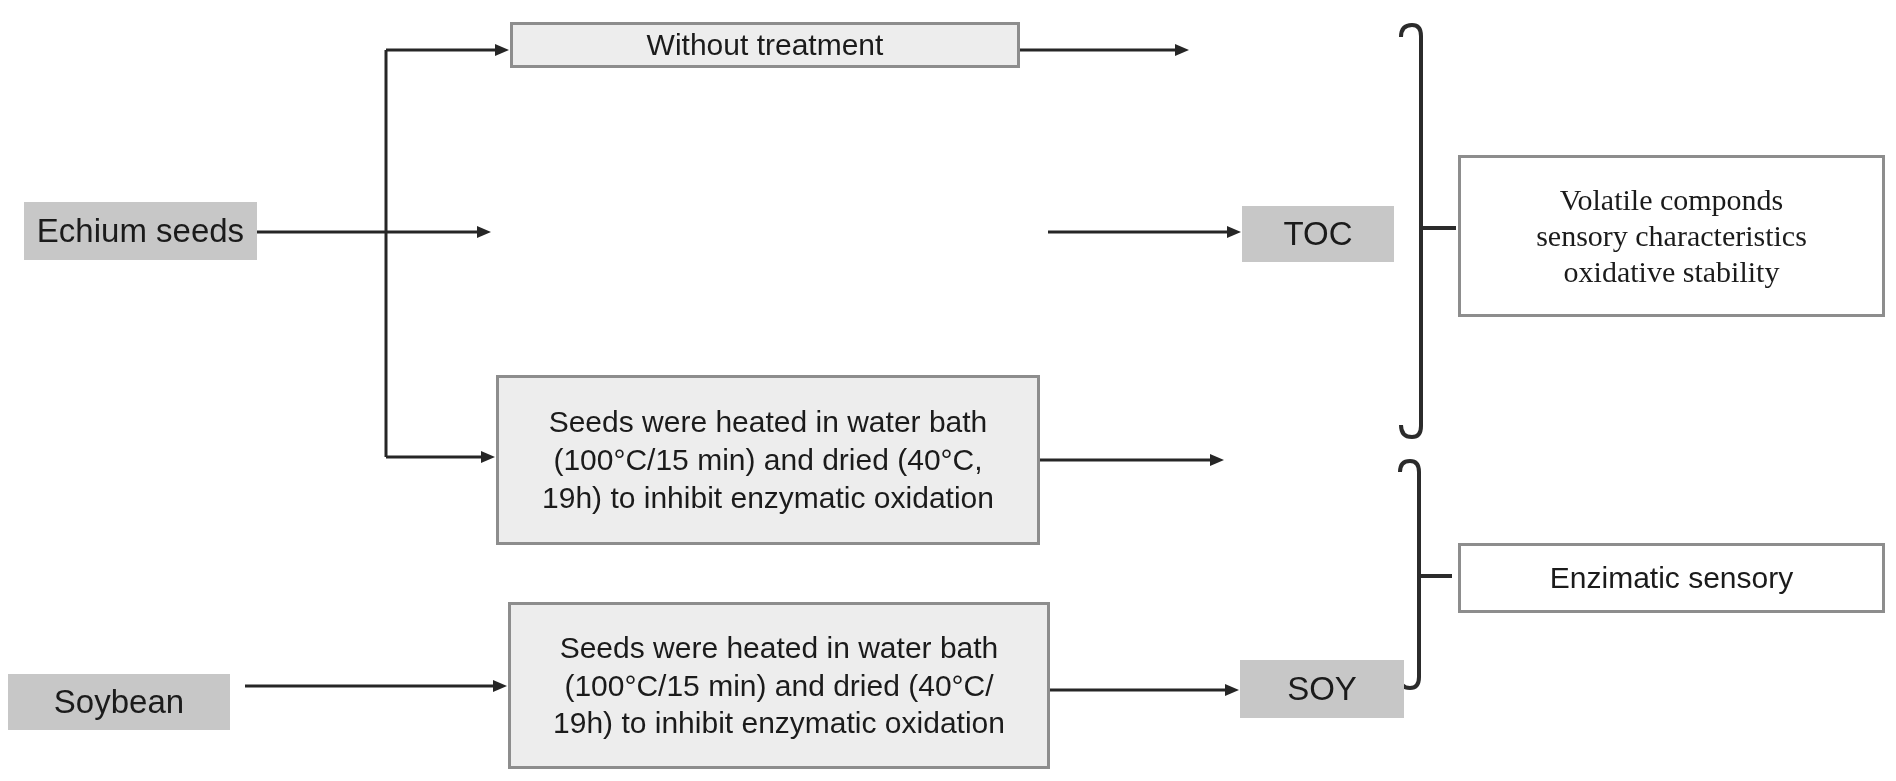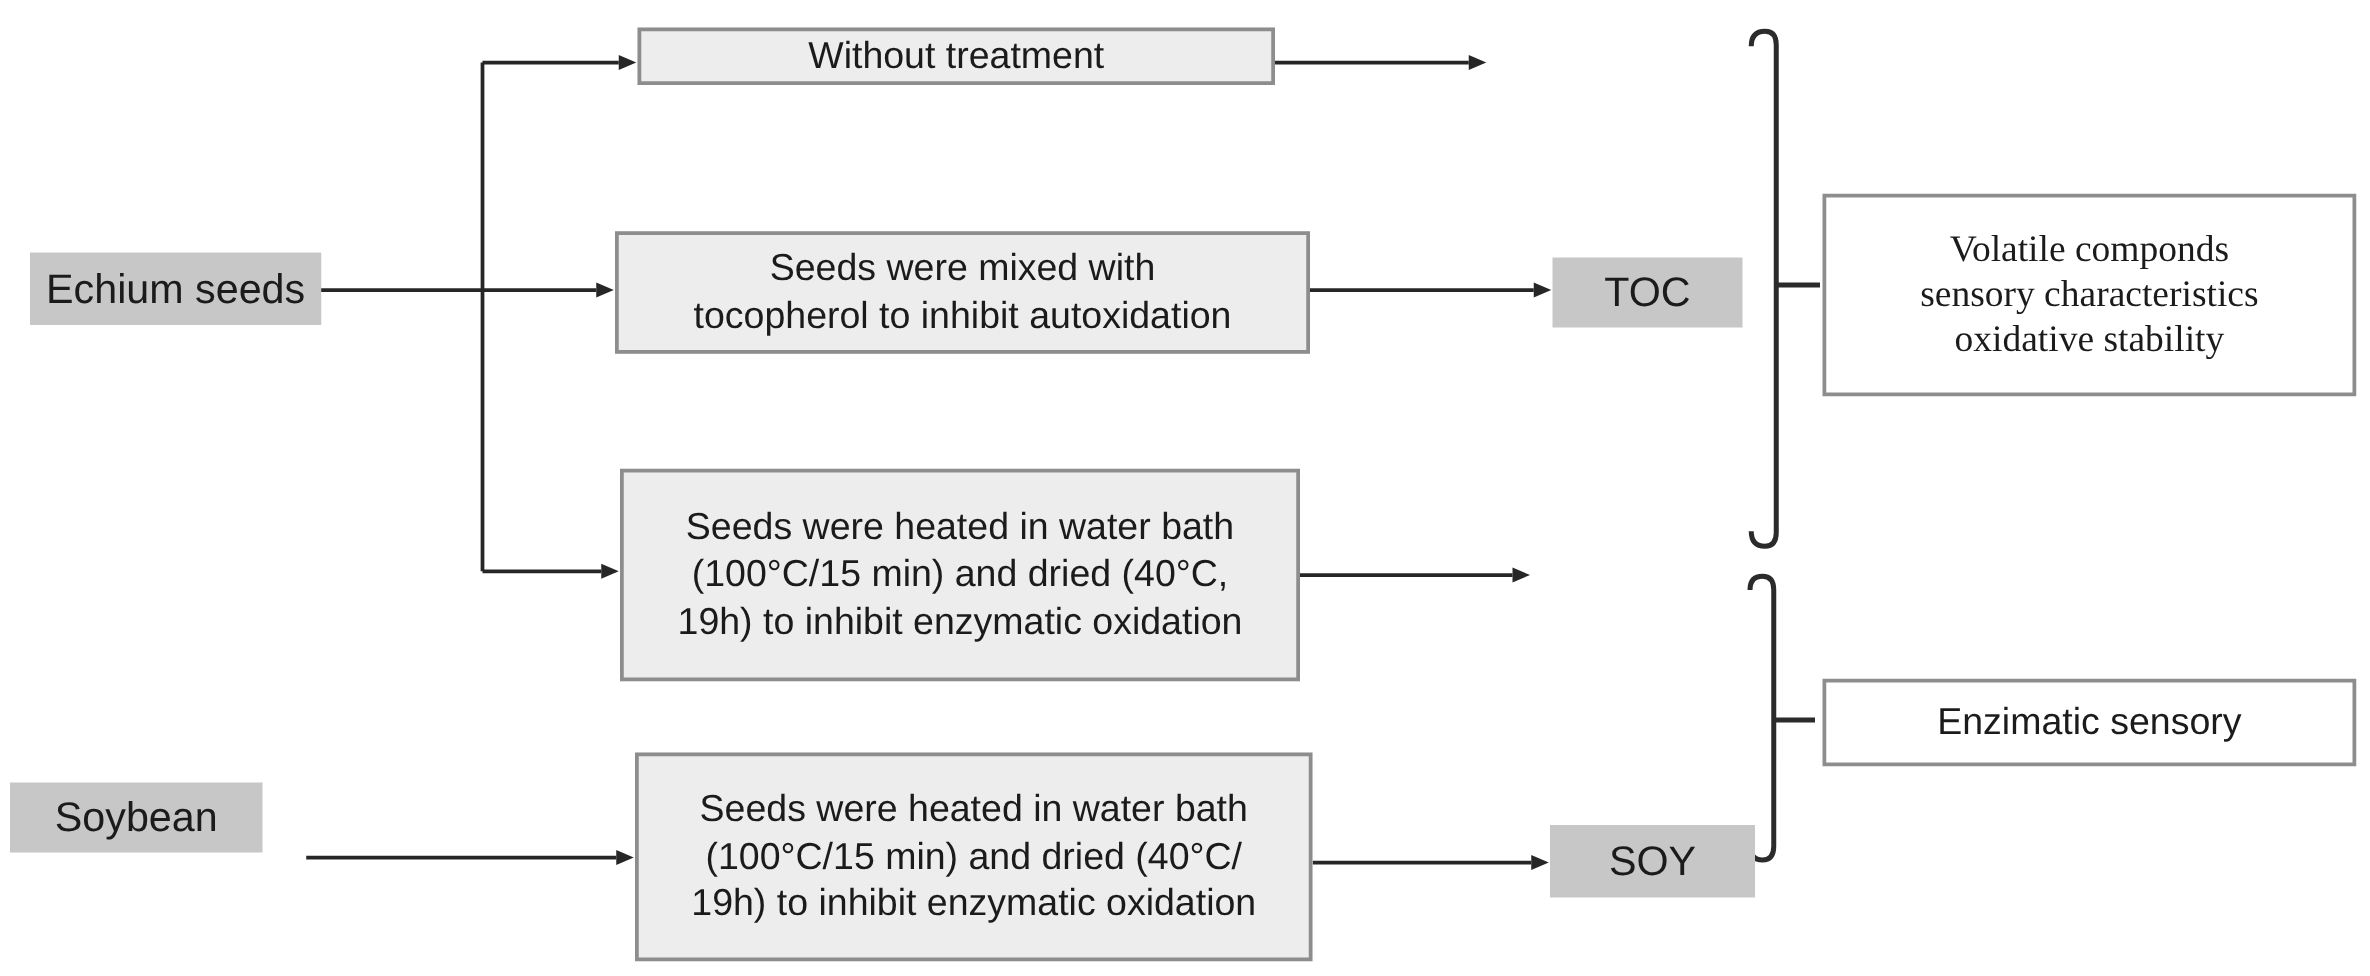--- a/index.html
+++ b/index.html
@@ -71,25 +71,23 @@
     </g>
     <g stroke="#2b2b2b" stroke-width="4" fill="none">
       <path d="M1401 37 Q1401 25 1412 25 Q1421 25 1421 36 L1421 426 Q1421 437 1412 437 Q1401 437 1401 425"></path>
       <path d="M1421 228 H1456"></path>
       <path d="M1400 472 Q1400 461 1410 461 Q1419 461 1419 472 L1419 677 Q1419 688 1410 688 Q1400 688 1400 676"></path>
       <path d="M1419 576 H1452"></path>
     </g>
   </svg>
 
   <div class="box tag" style="left:24px;top:202px;width:233px;height:58px;">Echium seeds</div>
-  <div class="box tag" style="left:8px;top:626px;width:202px;height:56px;">Soybean</div>
+  <div class="box tag" style="left:8px;top:674px;width:222px;height:56px;">Soybean</div>
 
   <div class="box proc" style="left:510px;top:22px;width:510px;height:46px;">Without treatment</div>
-  <div class="box proc" style="left:492px;top:185px;width:556px;height:98px;">Seeds were mixed with
-tocopherol to inhibit autoxidation</div>
   <div class="box proc" style="left:496px;top:375px;width:544px;height:170px;">Seeds were heated in water bath
 (100°C/15 min) and dried (40°C,
 19h) to inhibit enzymatic oxidation</div>
   <div class="box proc" style="left:508px;top:602px;width:542px;height:167px;">Seeds were heated in water bath
 (100°C/15 min) and dried (40°C/
 19h) to inhibit enzymatic oxidation</div>
 
   <div class="box tag" style="left:1242px;top:206px;width:152px;height:56px;">TOC</div>
   <div class="box tag" style="left:1240px;top:660px;width:164px;height:58px;">SOY</div>
 

